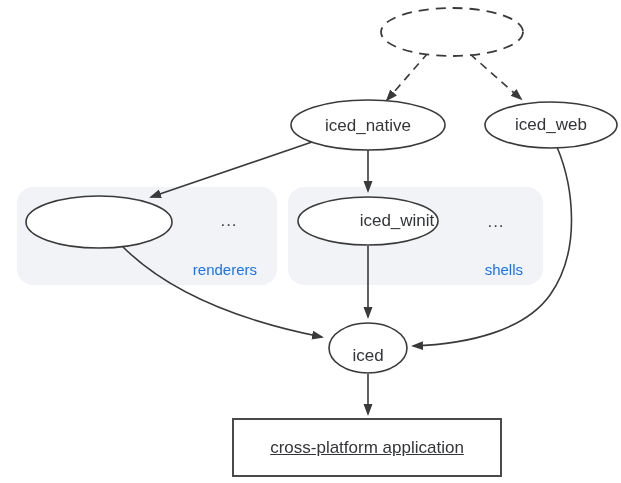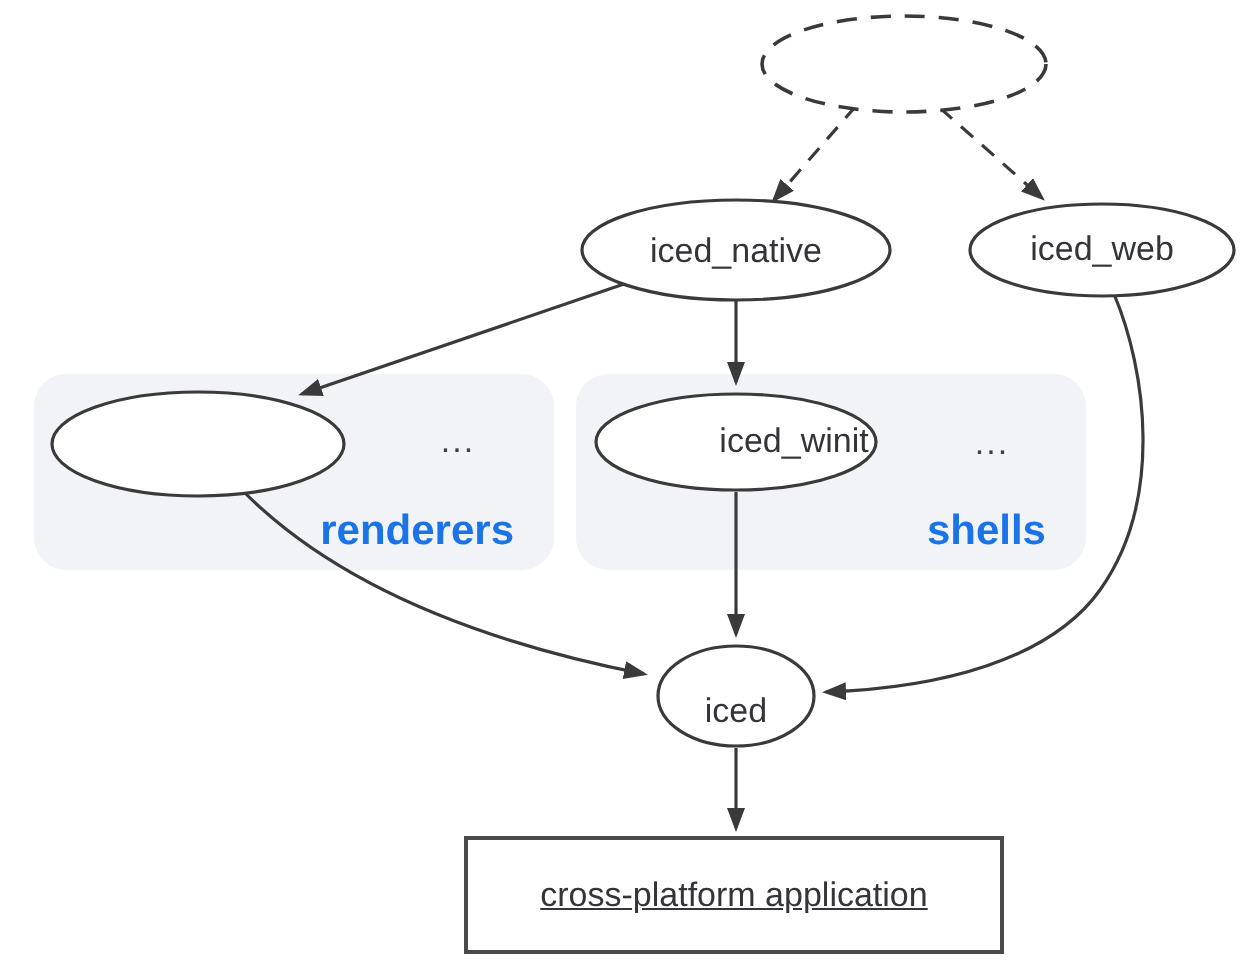--- a/index.html
+++ b/index.html
@@ -24,23 +24,22 @@
     color: #3d3f42;
     font-size: 17px;
     letter-spacing: 1px;
     white-space: nowrap;
   }
   .group-label {
     position: absolute;
     right: 20px;
     bottom: 7px;
     color: #1a73e8;
-    font-size: 21px;
+    font-size: 15px;
     white-space: nowrap;
-    font-weight: bold;
   }
   svg.diagram-layer { position: absolute; left: 0; top: 0; }
   .edge {
     stroke: #3a3a3a;
     stroke-width: 1.6;
     fill: none;
   }
   .edge.dashed { stroke-dasharray: 8 6; }
   .node-shape {
     stroke: #3a3a3a;

